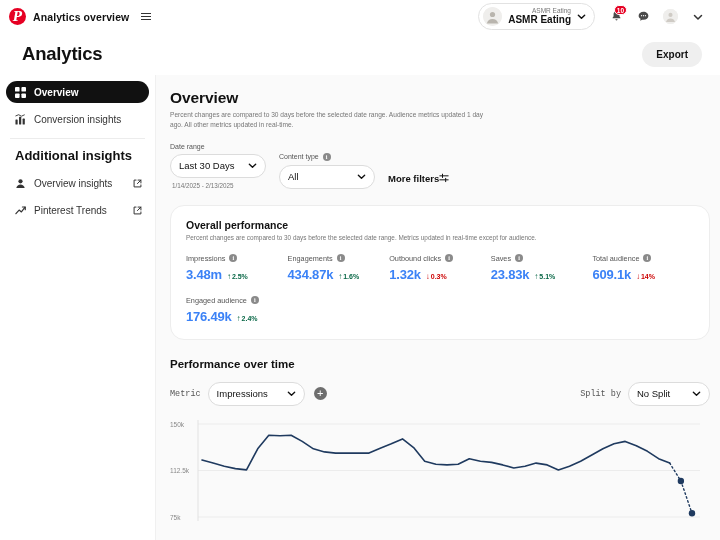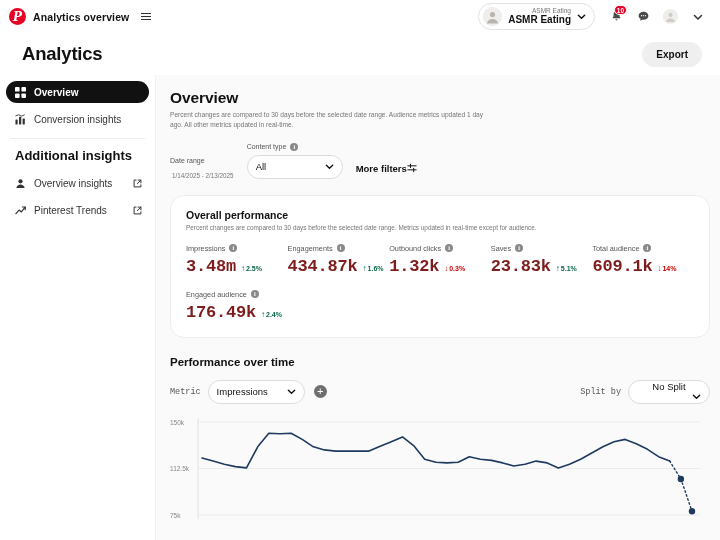--- a/index.html
+++ b/index.html
@@ -132,32 +132,32 @@
     margin: 16px 0 0 2px; padding: 13px 15px 15px 15px;
   }
   .card-title { font-size: 10.5px; font-weight: bold; color: #111; }
   .card-sub { font-size: 6.4px; color: #767676; margin-top: 3px; }
 
   .metrics { display: flex; margin-top: 13px; }
   .metric { flex: 1 1 0; min-width: 0; }
   .metric.second-row { flex: 0 0 auto; margin-top: 14px; }
   .m-lab { display: flex; align-items: center; gap: 4px; font-size: 7.3px; color: #555; margin-bottom: 4px; }
   .m-val-row { display: flex; align-items: baseline; gap: 5px; }
-  .m-val { font-size: 17px; font-weight: bold; color: #7f1d1d; letter-spacing: -.2px; font-family: Liberation Mono, monospace; }
+  .m-val { font-size: 13px; font-weight: bold; color: #3b82f6; letter-spacing: -.2px; }
   .m-delta { font-size: 7px; font-weight: bold; display: flex; align-items: center; gap: 1px; }
   .m-delta.up { color: #0a6847; }
   .m-delta.down { color: #cc0000; }
   .arrow { font-size: 8px; line-height: 1; }
 
   
   .pot-title { font-size: 11.5px; font-weight: bold; color: #111; margin: 18px 0 0 2px; }
   .pot-controls { display: flex; align-items: center; margin: 12px 0 0 2px; }
   .ctl-lab { font-size: 8.5px; color: #555; margin-right: 7px; font-family: Liberation Mono, monospace; }
   .select.metric-sel { width: 97px; }
-  .select.split-sel { width: 82px; flex-direction: column; }
+  .select.split-sel { width: 82px; }
   .plus-btn {
     width: 13px; height: 13px; margin-left: 9px; border-radius: 50%;
     background: #6e6e6e; color: #fff; display: flex; align-items: center; justify-content: center;
     font-size: 11px; line-height: 1; cursor: pointer; font-family: "Liberation Sans", sans-serif;
   }
   .split-wrap { margin-left: auto; display: flex; align-items: center; }
 
   .chart-wrap { margin: 10px 0 0 2px; position: relative; height: 105px; }
   .chart-wrap svg { display: block; }
 </style>
@@ -306,20 +306,28 @@
     </div>
 
     <div class="main">
 
       <div class="ov-title">Overview</div>
       <div class="ov-sub">Percent changes are compared to 30 days before the selected date range. Audience metrics updated 1 day ago. All other metrics updated in real-time.</div>
 
       <div class="filters">
         <div class="filter-col">
           <div class="filter-lab">Date range</div>
+          <div class="select">
+            <span>Last 30 Days</span>
+            <span class="chev">
+              <svg width="9" height="9" viewBox="0 0 10 10">
+                  <path d="M1.5 3.5L5 7l3.5-3.5" fill="none" stroke="#111" stroke-width="1.5" stroke-linecap="round" stroke-linejoin="round"></path>
+                </svg>
+            </span>
+          </div>
           <div class="date-note">1/14/2025 - 2/13/2025</div>
         </div>
 
         <div class="filter-col">
           <div class="filter-lab">
             <span>Content type</span>
             <span class="info-ico">i</span>
           </div>
           <div class="select">
             <span>All</span>

